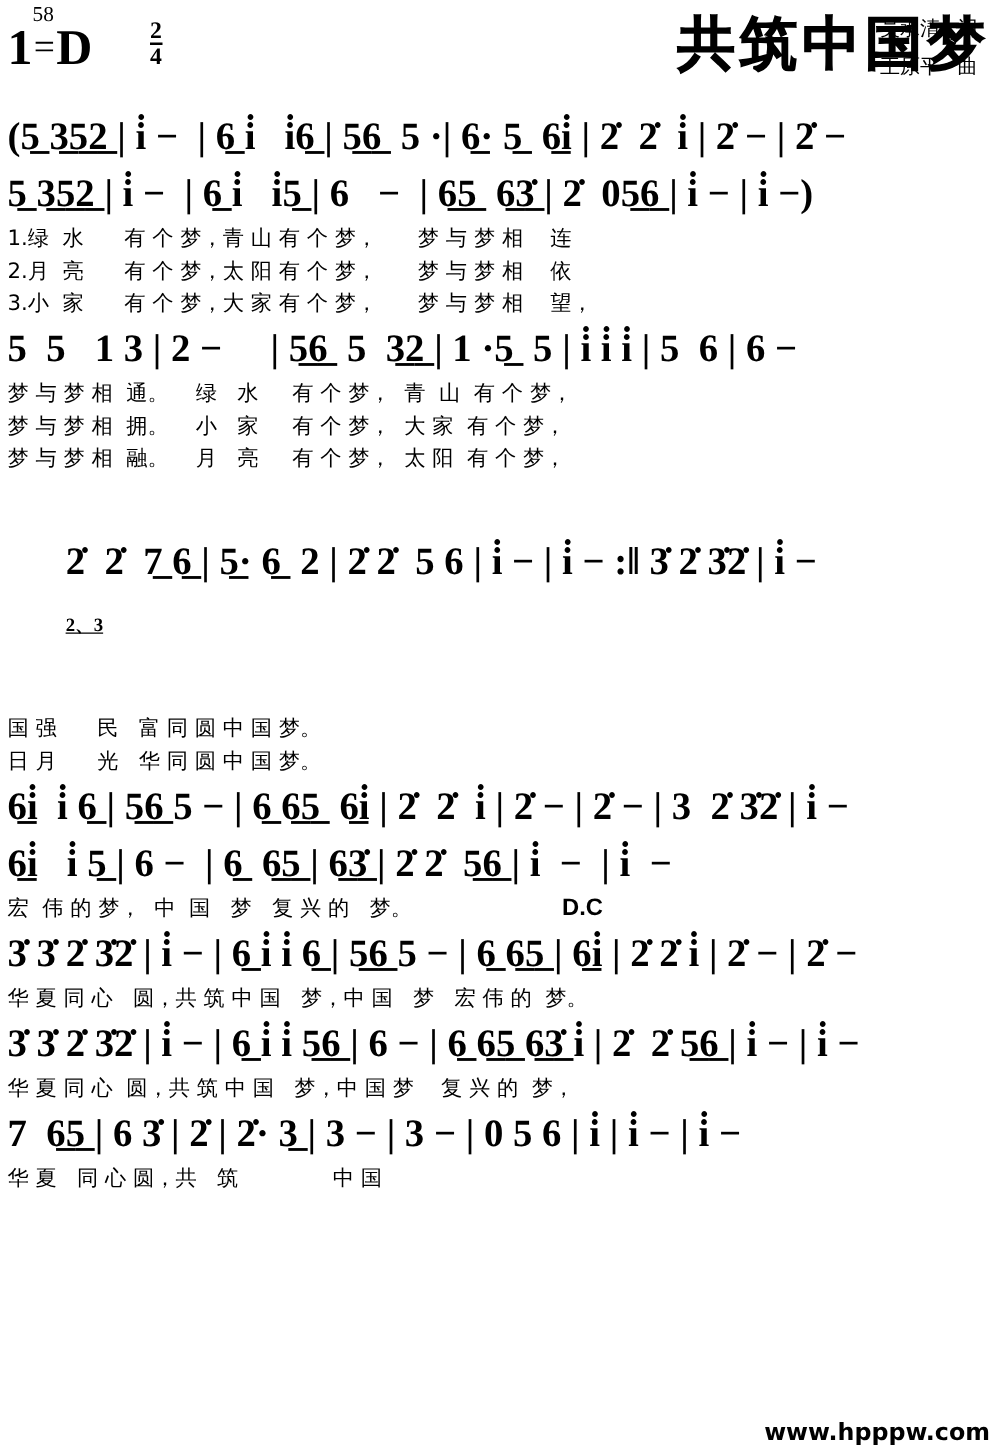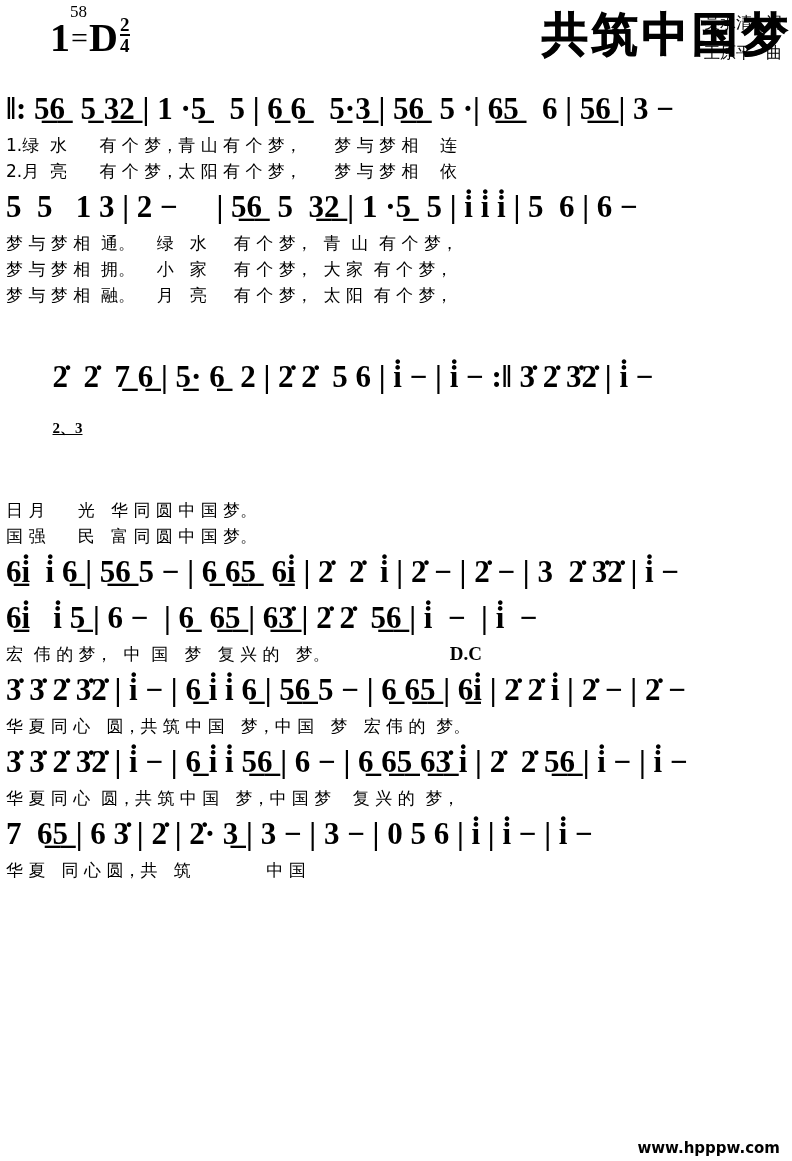--- a/index.html
+++ b/index.html
@@ -6,21 +6,21 @@
   body{
     width:792px;height:1161px;position:relative;
     font-family:"Liberation Serif", serif;
     color:#000;
     overflow:hidden;
   }
   .sheet{position:relative;width:792px;height:1161px;}
 
   
   .hdr{position:relative;height:86px;}
-  .keysig{position:absolute;left:6px;top:14px;font-family:"Liberation Serif",serif;margin-left:44px;}
+  .keysig{position:absolute;left:6px;top:14px;font-family:"Liberation Serif",serif;}
   .keysig .num1{font-size:40px;font-weight:bold;line-height:40px;display:inline-block;vertical-align:middle;}
   .keysig .eq{font-size:30px;display:inline-block;vertical-align:middle;margin:0 1px;}
   .keysig .d{font-size:40px;font-weight:bold;display:inline-block;vertical-align:middle;}
   .keysig .tempo{position:absolute;left:20px;top:-12px;font-size:17px;}
   .meter{position:absolute;left:120px;top:16px;text-align:center;font-size:19px;line-height:18px;font-weight:bold;}
   .meter .den{border-top:2px solid #000;padding-top:1px;}
   .title{
     position:absolute;left:0;right:0;top:4px;text-align:right;
     font-family:"DejaVu Sans", sans-serif;
     font-size:46px;font-weight:bold;letter-spacing:4px;
@@ -35,24 +35,24 @@
     font-family:"Liberation Serif", serif;
     font-size:31px;font-weight:bold;line-height:46px;
     white-space:pre;letter-spacing:0px;
   }
   .lyr{
     font-family:"DejaVu Sans", sans-serif;
     font-size:17px;line-height:26px;white-space:pre;
     letter-spacing:0px;
   }
   .small{font-size:15px;text-decoration:underline;}
-  .dc{font-family:Liberation Serif, serif;font-size:19px;font-weight:bold;}
+  .dc{font-family:Liberation Sans, sans-serif;font-size:19px;font-weight:bold;}
   .watermark{
-    position:absolute;right:12px;bottom:4px;
-    font-family:"DejaVu Sans",sans-serif;font-size:15px;font-weight:bold;
+    position:absolute;right:0;bottom:4px;
+    font-family:"DejaVu Sans",sans-serif;font-size:19px;font-weight:bold;
   }
 </style>
 </head>
 <body>
 
 <div class="sheet">
 
   <div class="hdr">
     <div class="keysig">
       <span class="tempo">58</span>
@@ -62,41 +62,45 @@
       <div class="num">2</div>
       <div class="den">4</div>
     </div>
     <div class="title">共筑中国梦</div>
     <div class="credits">
       <div><span>吴承清</span><span class="lbl">词</span></div>
       <div><span>王原平</span><span class="lbl">曲</span></div>
     </div>
   </div>
 
+  <div class="row">
+    <div class="notes">(5̲ 3̲5̲2̲ | i̇ −  | 6̲ i̇   i̇6̲ | 5̲6̲  5 ·| 6̲· 5̲  6̲i̇ | 2̇  2̇  i̇ | 2̇ − | 2̇ −</div>
+    <div class="notes">5̲ 3̲5̲2̲ | i̇ −  | 6̲ i̇   i̇5̲ | 6   −  | 6̲5̲  6̲3̲̇ | 2̇  05̲6̲ | i̇ − | i̇ −)</div>
+  </div>
 
   <div class="row">
-    <div class="notes">‖: 5̲6̲  5̲ 3̲2̲ | 1 ·5̲   5 | 6̲ 6̲   5̲·3̲ | 5̲6̲  5 ·| 6̲5̲   6 | 5̲6̲ | 3 −</div>
     <div class="lyr">1.绿  水      有 个 梦，青 山 有 个 梦，      梦 与 梦 相    连</div>
     <div class="lyr">2.月  亮      有 个 梦，太 阳 有 个 梦，      梦 与 梦 相    依</div>
+    <div class="lyr">3.小  家      有 个 梦，大 家 有 个 梦，      梦 与 梦 相    望，</div>
   </div>
 
   <div class="row">
     <div class="notes">5  5   1 3 | 2 −     | 5̲6̲  5  3̲2̲ | 1 ·5̲  5 | i̇ i̇ i̇ | 5  6 | 6 −</div>
     <div class="lyr">梦 与 梦 相  通。    绿   水     有 个 梦，  青  山  有 个 梦，</div>
     <div class="lyr">梦 与 梦 相  拥。    小   家     有 个 梦，  大 家  有 个 梦，</div>
     <div class="lyr">梦 与 梦 相  融。    月   亮     有 个 梦，  太 阳  有 个 梦，</div>
   </div>
 
   <div class="row">
     <div class="notes">
       <span>2̇  2̇  7̲ 6̲ | 5̲· 6̲  2 | 2̇ 2̇  5 6 | i̇ − | i̇ − :‖ 3̇ 2̇ 3̇2̇ | i̇ −</span>
       <span class="small">2、3</span>
     </div>
+    <div class="lyr">国 强      民   富 同 圆 中 国 梦。</div>
     <div class="lyr">日 月      光   华 同 圆 中 国 梦。</div>
-    <div class="lyr">国 强      民   富 同 圆 中 国 梦。</div>
   </div>
 
   <div class="row">
     <div class="notes">6̲i̇  i̇ 6̲ | 5̲6̲ 5 − | 6̲ 6̲5̲  6̲i̇ | 2̇  2̇  i̇ | 2̇ − | 2̇ − | 3  2̇ 3̇2̇ | i̇ −</div>
   </div>
 
   <div class="row">
     <div class="notes">6̲i̇   i̇ 5̲ | 6 −  | 6̲  6̲5̲ | 6̲3̲̇ | 2̇ 2̇  5̲6̲ | i̇  −  | i̇  −</div>
     <div class="lyr"><span>宏  伟 的 梦，  中  国   梦   复 兴 的   梦。</span><span class="dc" style="margin-left:120px">D.C</span></div>
   </div>

